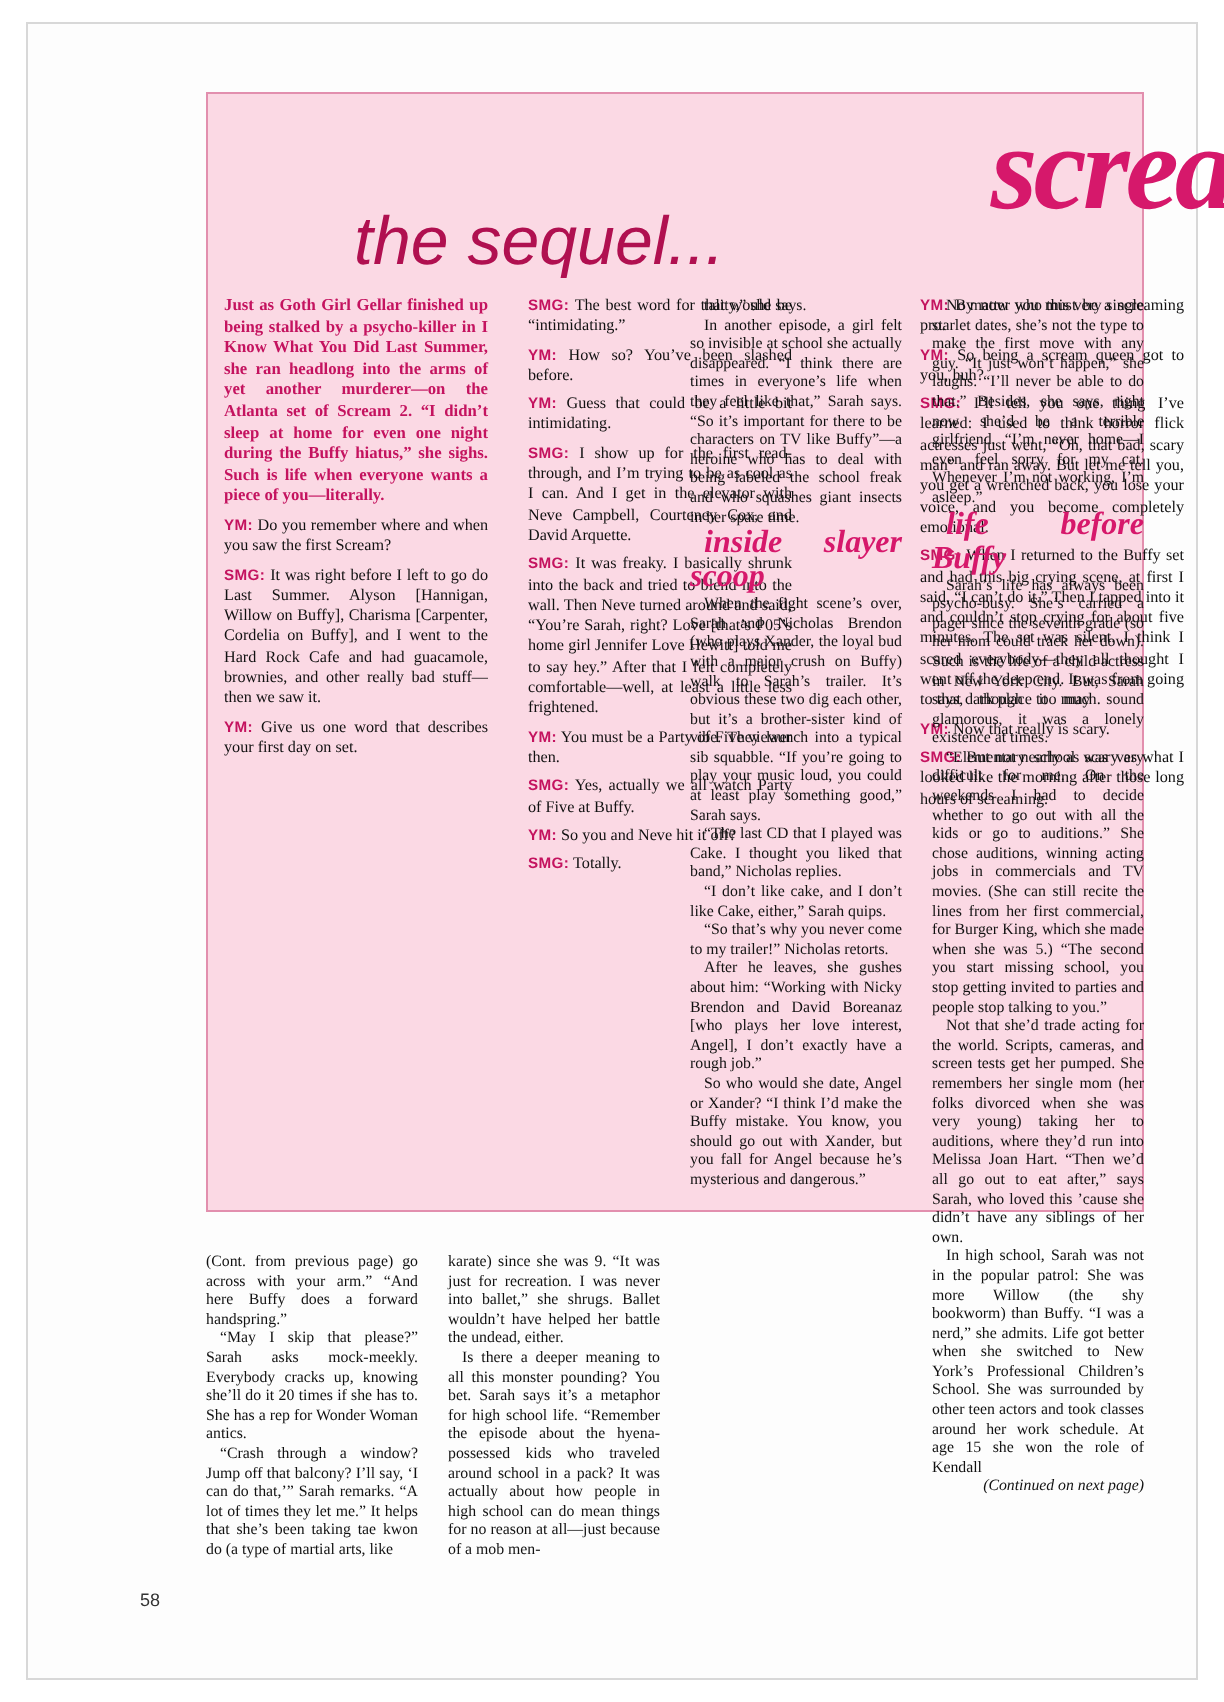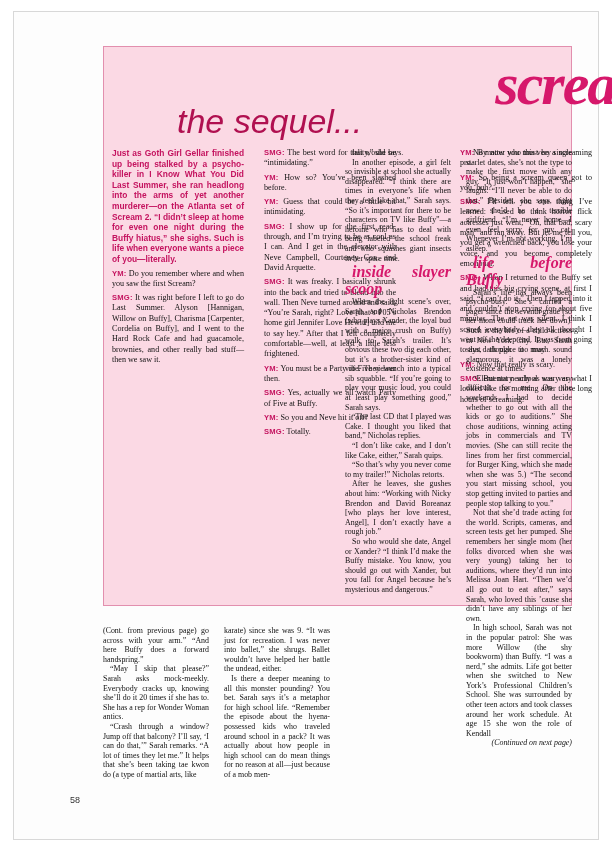--- a/index.html
+++ b/index.html
@@ -20,21 +20,21 @@
           font-size:34px;line-height:34px;color:#b01050;}
 
   
   .introcols{position:absolute;left:72px;top:122px;width:452px;}
   .introcol{position:absolute;top:0;width:132px;font-size:8.1px;line-height:10.3px;text-align:justify;color:#111;}
   .introcol.c1{left:0;}
   .introcol.c2{left:152px;}
   .introcol.c3{left:304px;margin-left:44px;}
   .spk{font-weight:bold;color:#c4135f;font-family:Liberation Sans, sans-serif;font-size:7.6px;letter-spacing:0.2px;}
   .introcol p{margin:0 0 4px 0;}
-  .introcol .lead{font-weight:bold;color:#c4135f;font-family:Liberation Sans, sans-serif;font-size:8.4px;line-height:10.6px;}
+  .introcol .lead{font-weight:bold;color:#c4135f;font-family:Liberation Serif, serif;font-size:8.4px;line-height:10.6px;}
 
   
   .body4{position:absolute;left:63px;top:600px;width:469px;}
   .bcol{position:absolute;top:0;width:106px;font-size:7.9px;line-height:9.6px;text-align:justify;color:#111;}
   .bcol p{margin:0 0 0 0;text-indent:7px;}
   .bcol p.noind{text-indent:0;}
   .bcol.b1{left:0;}
   .bcol.b2{left:121px;}
   .contnext{font-style:italic;text-align:right;display:block;text-indent:0;}
 
@@ -60,20 +60,21 @@
       <div class="masthead">
         <div class="scream">scream,</div>
         <div class="sequel">the sequel...</div>
       </div>
 
       <div class="introcols">
         <div class="introcol c1">
             <p class="lead">Just as Goth Girl Gellar finished up being stalked by a psycho-killer in I Know What You Did Last Summer, she ran headlong into the arms of yet another murderer—on the Atlanta set of Scream 2. “I didn’t sleep at home for even one night during the Buffy hiatus,” she sighs. Such is life when everyone wants a piece of you—literally.</p>
             <p><span class="spk">YM:</span> Do you remember where and when you saw the first Scream?</p>
             <p><span class="spk">SMG:</span> It was right before I left to go do Last Summer. Alyson [Hannigan, Willow on Buffy], Charisma [Carpenter, Cordelia on Buffy], and I went to the Hard Rock Cafe and had guacamole, brownies, and other really bad stuff—then we saw it.</p>
+            <p><span class="spk">YM:</span> Give us one word that describes your first day on set.</p>
           </div>
         <div class="introcol c2">
             <p><span class="spk">SMG:</span> The best word for that would be “intimidating.”</p>
             <p><span class="spk">YM:</span> How so? You’ve been slashed before.</p>
             <p><span class="spk">YM:</span> Guess that could be a little bit intimidating.</p>
             <p><span class="spk">SMG:</span> I show up for the first read-through, and I’m trying to be as cool as I can. And I get in the elevator with Neve Campbell, Courteney Cox, and David Arquette.</p>
             <p><span class="spk">SMG:</span> It was freaky. I basically shrunk into the back and tried to blend into the wall. Then Neve turned around and said, “You’re Sarah, right? Love [that’s P05’s home girl Jennifer Love Hewitt] told me to say hey.” After that I felt completely comfortable—well, at least a little less frightened.</p>
             <p><span class="spk">YM:</span> You must be a Party of Five viewer then.</p>
             <p><span class="spk">SMG:</span> Yes, actually we all watch Party of Five at Buffy.</p>
             <p><span class="spk">YM:</span> So you and Neve hit it off?</p>

